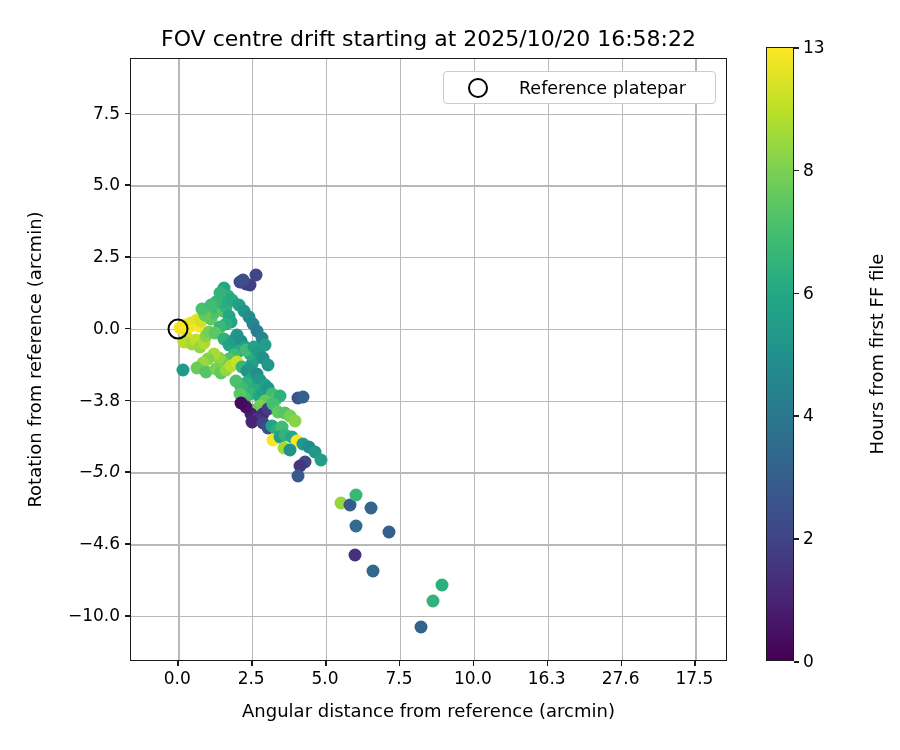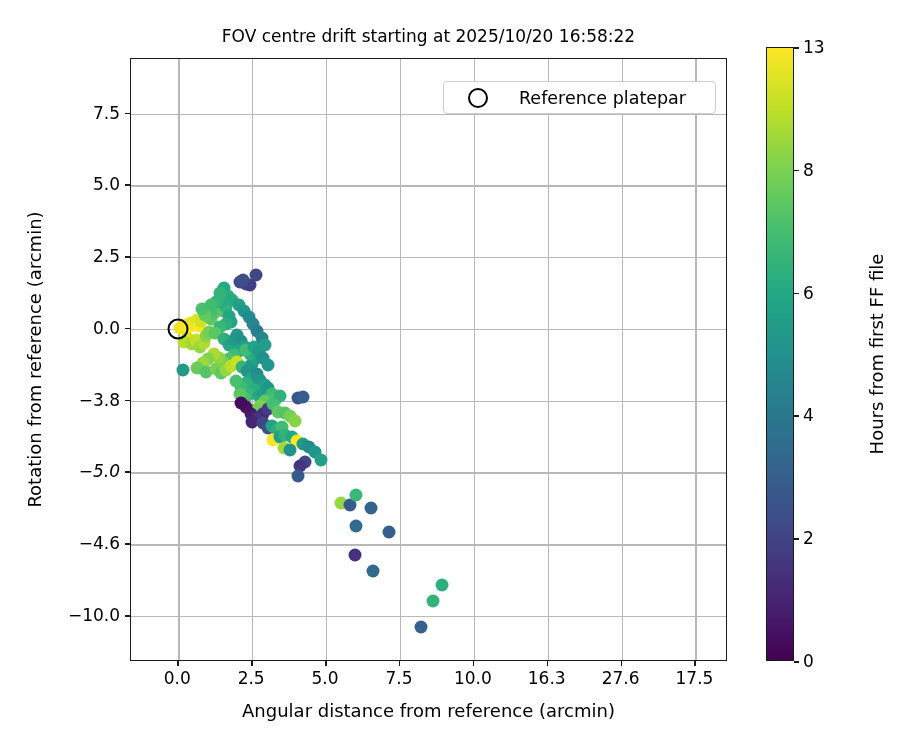--- a/index.html
+++ b/index.html
@@ -10,21 +10,21 @@
     overflow:hidden;
     position:relative;
   }
   #figure{position:absolute;left:0;top:0;width:900px;height:750px;}
 
   
   .fig-title{
     position:absolute;
     left:130px; top:26px; width:597px;
     text-align:center;
-    font-size:17px;
+    font-size:22px;
     color:#000;
     white-space:nowrap;
   }
 
   
   .axes{
     position:absolute;
     left:130px; top:58px;
     width:597px; height:603px;
     border:1.5px solid #1a1a1a;
@@ -66,21 +66,21 @@
     width:17px;height:17px;border-radius:50%;
     border:2.1px solid #000;
     background:transparent;
     transform:translate(-50%,-50%);
     z-index:5;
   }
 
   
   .legend{
     position:absolute;
-    left:443px; top:81px;
+    left:443px; top:71px;
     width:273px; height:33px;
     background:#ffffff;
     border:1px solid #cccccc;
     border-radius:4px;
     display:flex;align-items:center;
     z-index:20;
     box-sizing:border-box;
   }
   .legend-marker{
     width:16px;height:16px;border-radius:50%;

